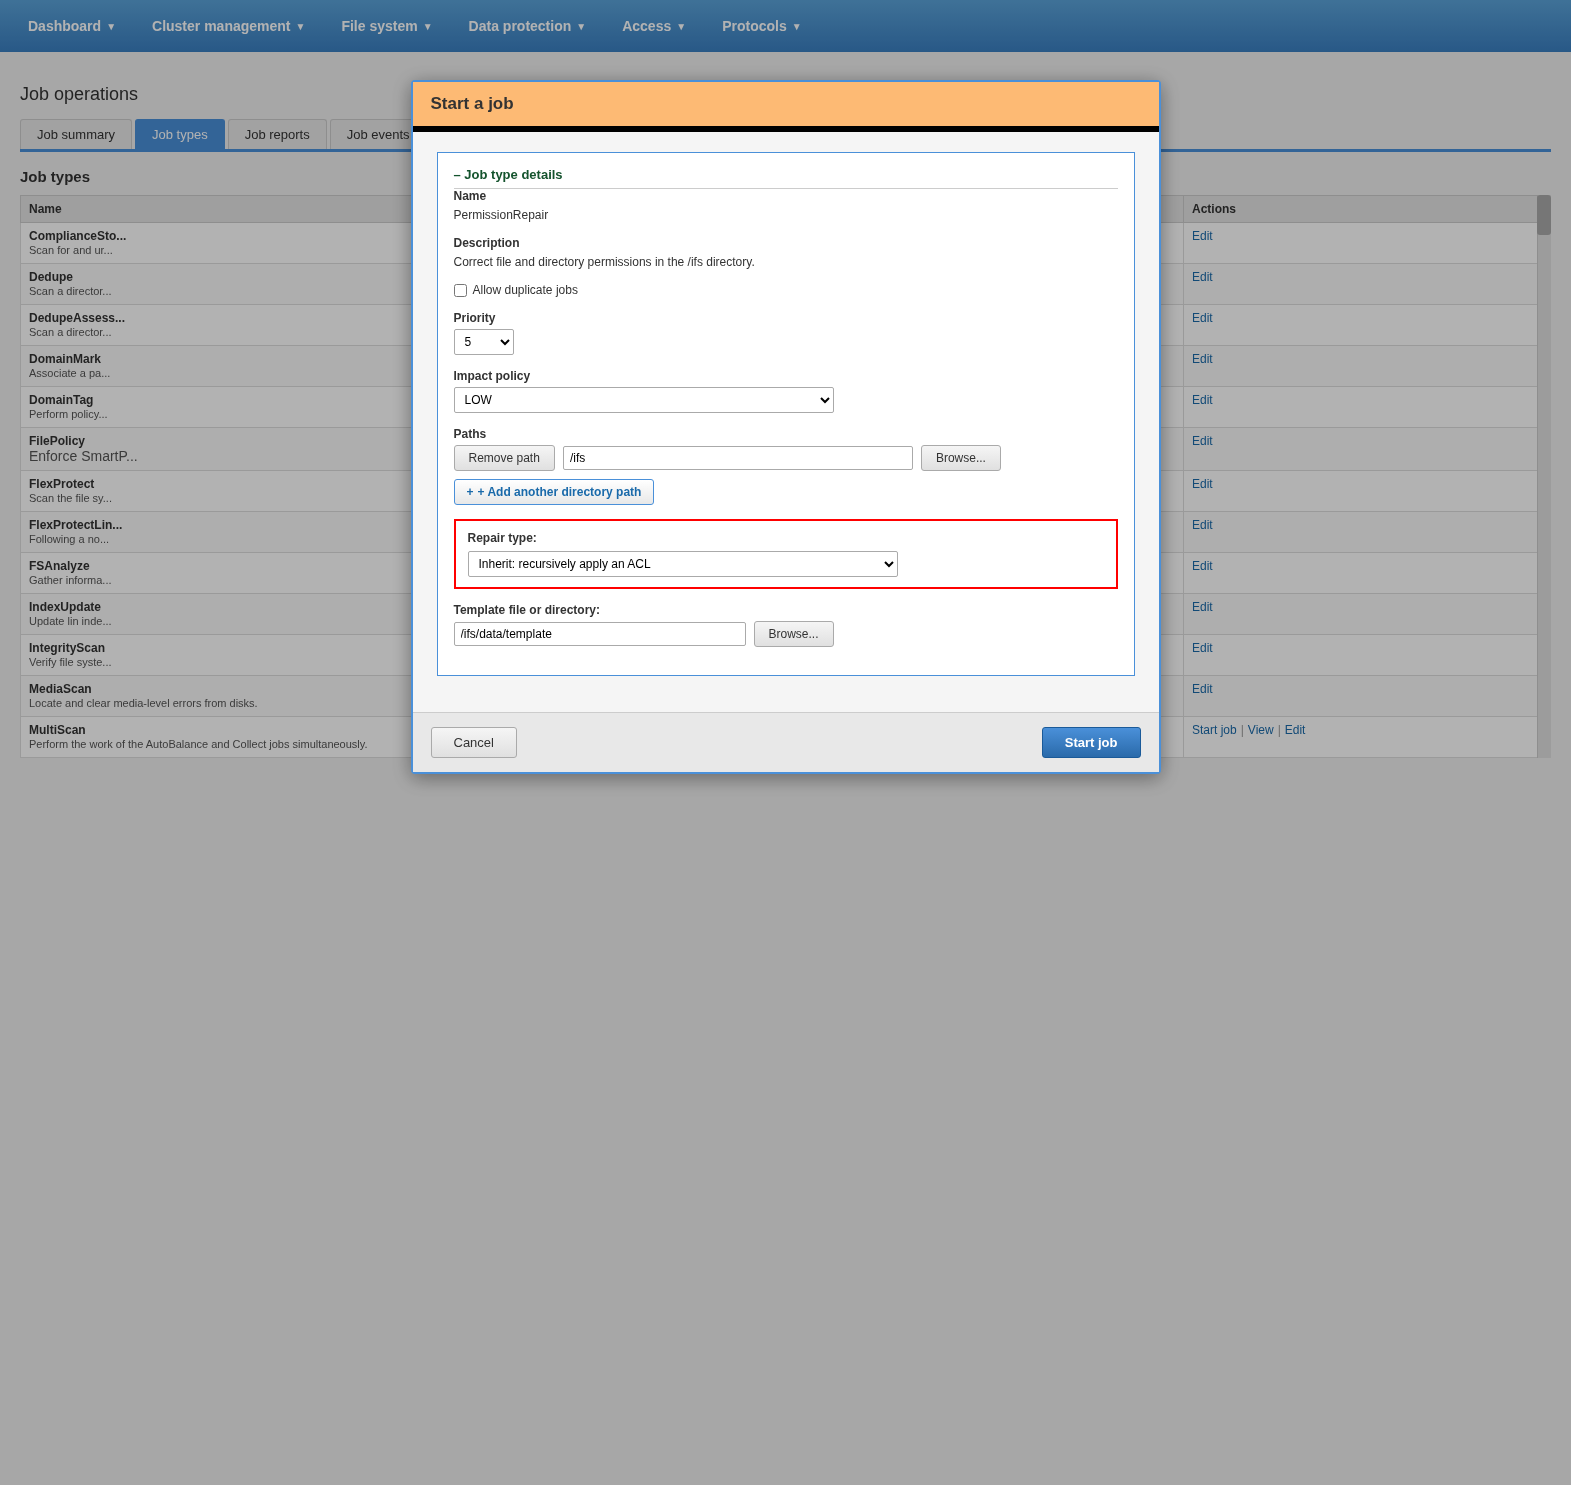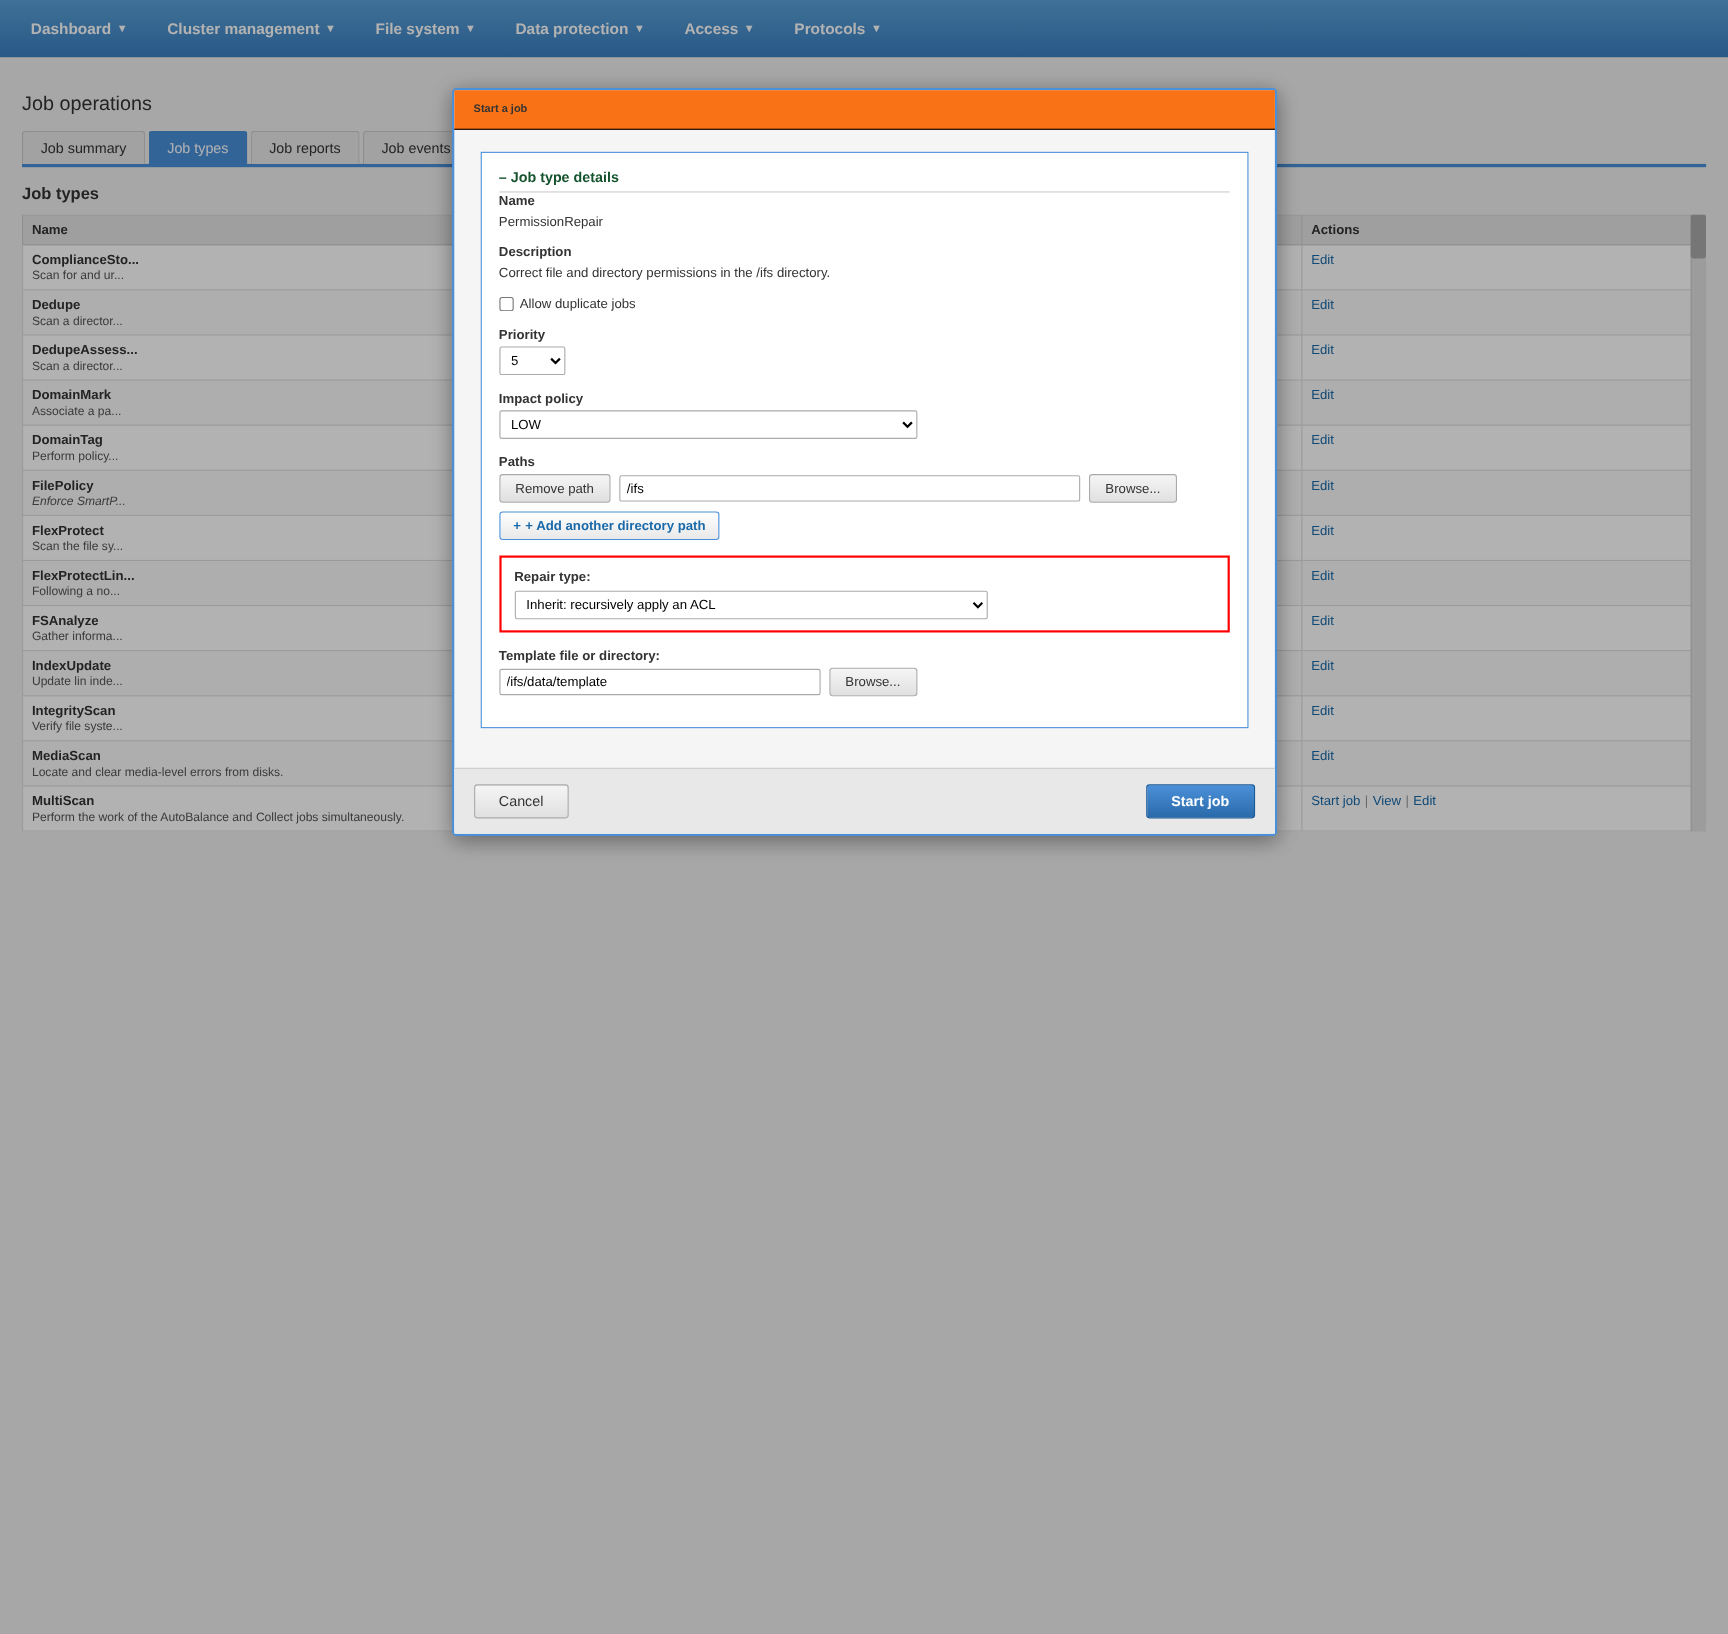--- a/index.html
+++ b/index.html
@@ -99,25 +99,25 @@
       padding-top: 80px;
     }
     .modal {
       background: #f5f5f5;
       border: 2px solid #4a90d9;
       border-radius: 4px;
       width: 750px;
       box-shadow: 0 4px 20px rgba(0,0,0,0.4);
     }
     .modal-header {
-      background: #f97316;
+      background: #fdba74;
       padding: 12px 18px;
-      font-size: 10px;
-      font-weight: bold;
-      border-bottom: 1px solid #000000;
+      font-size: 17px;
+      font-weight: bold;
+      border-bottom: 6px solid #000000;
     }
     .modal-body {
       padding: 20px 24px;
     }
     .modal-footer {
       padding: 14px 18px;
       display: flex;
       justify-content: space-between;
       border-top: 1px solid #ccc;
       background: #e8e8e8;
@@ -170,21 +170,21 @@
     .impact-select { width: 380px; }
     .repair-select { width: 430px; }
 
     
     .path-row {
       display: flex;
       align-items: center;
       gap: 8px;
       margin-bottom: 8px;
     }
-    .path-input { width: 419px; }
+    .path-input { width: 350px; }
 
     
     .repair-type-box {
       border: 2px solid red;
       padding: 10px 12px;
       margin-bottom: 14px;
       background: #fff;
     }
     .repair-type-label {
       font-weight: bold;
@@ -357,21 +357,21 @@
           </tr>
           <tr>
             <td style="max-width: 180px;"><strong>DomainTag</strong><br><span style="color:#555;font-size:11px;">Perform policy...</span></td>
             <td></td>
             <td></td>
             <td></td>
             <td></td>
             <td><span class="actions-link">Edit</span></td>
           </tr>
           <tr>
-            <td style="max-width: 180px;"><strong>FilePolicy</strong><br><span style="color:#555;font-size:11px;font-style:italic;">Enforce SmartP...</span></td>
+            <td style="max-width: 180px;"><strong>FilePolicy</strong><br><span style="color:#555;font-size:14px;">Enforce SmartP...</span></td>
             <td></td>
             <td></td>
             <td></td>
             <td></td>
             <td><span class="actions-link">Edit</span></td>
           </tr>
           <tr>
             <td style="max-width: 180px; margin-top: 32px;"><strong>FlexProtect</strong><br><span style="color:#555;font-size:11px;">Scan the file sy...</span></td>
             <td></td>
             <td></td>

